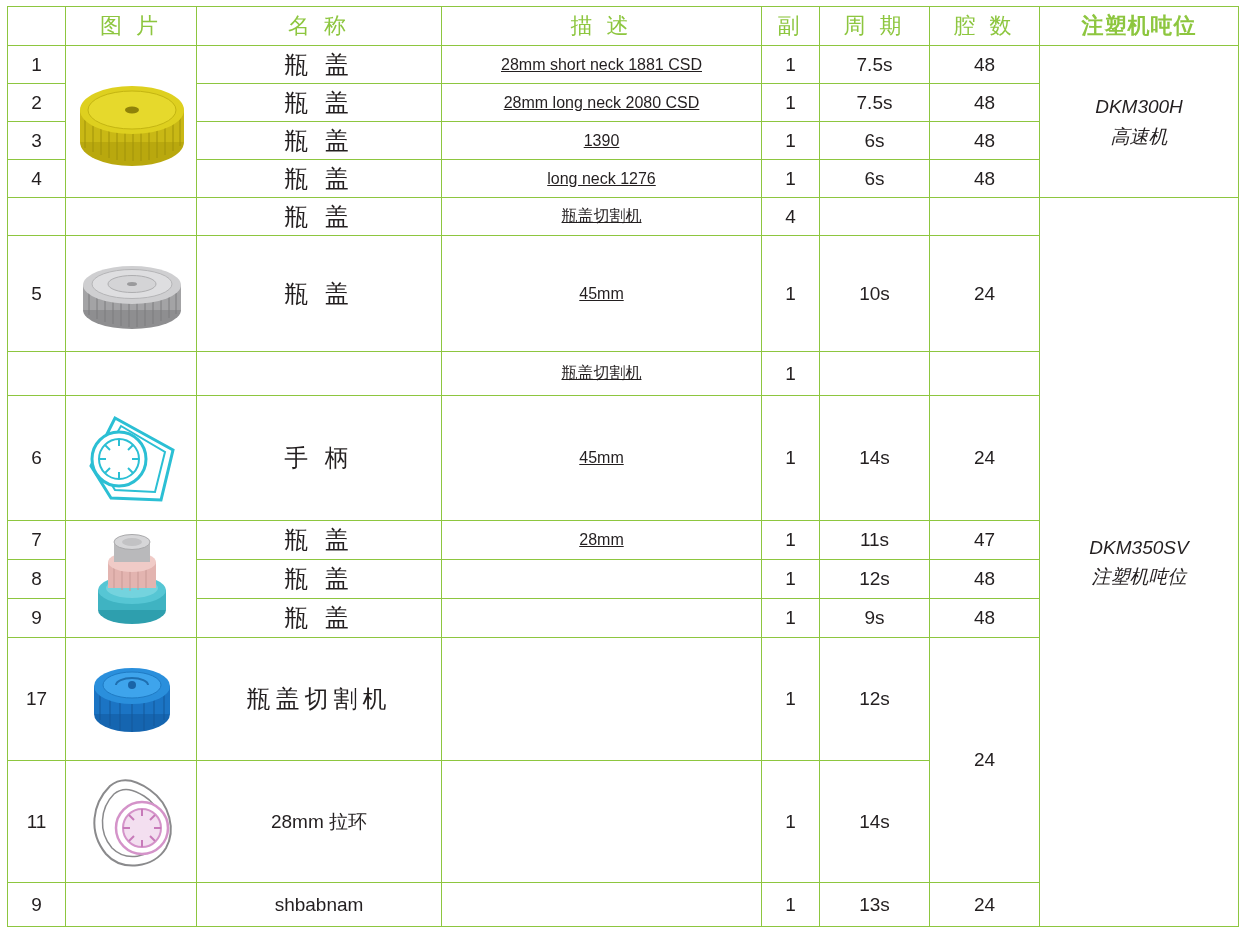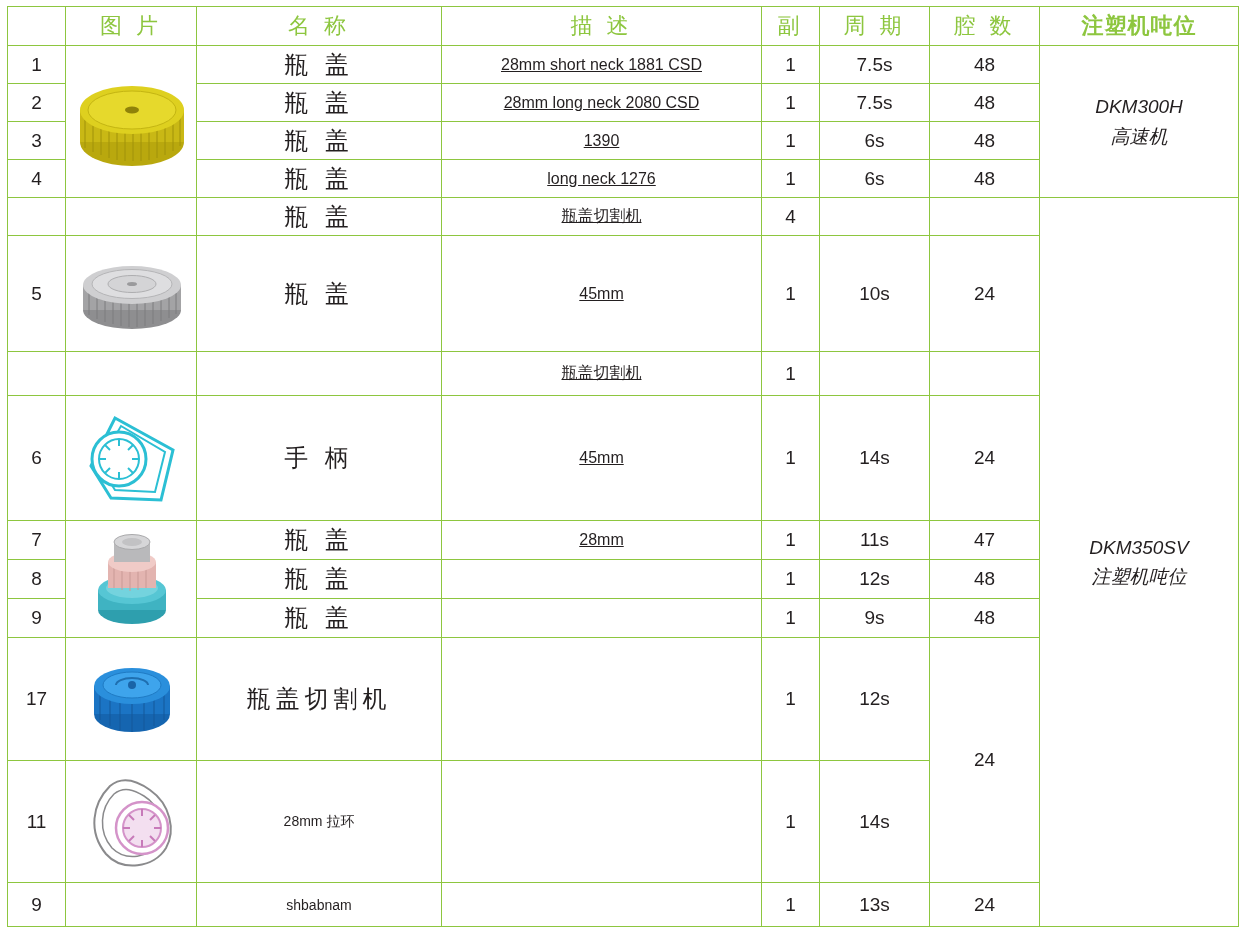--- a/index.html
+++ b/index.html
@@ -54,21 +54,21 @@
     letter-spacing: 1px;
     font-weight: bold;
   }
 
   tbody td {
     font-size: 19px;
     color: #231f20;
   }
   td.no { font-size: 19px; }
   td.name { font-size: 24px; letter-spacing: 5px; }
-  td.name-plain { font-size: 14px; letter-spacing: 0px; }
+  td.name-plain { font-size: 19px; letter-spacing: 0px; }
   td.desc { font-size: 16px; text-decoration: underline; }
   td.machine { font-size: 19px; line-height: 1.55; font-style: italic; }
   td.imgcell { padding: 0; }
 
   .r38 { height: 38px; }
 
   .mline { display:block; }
 
   
   .art {

